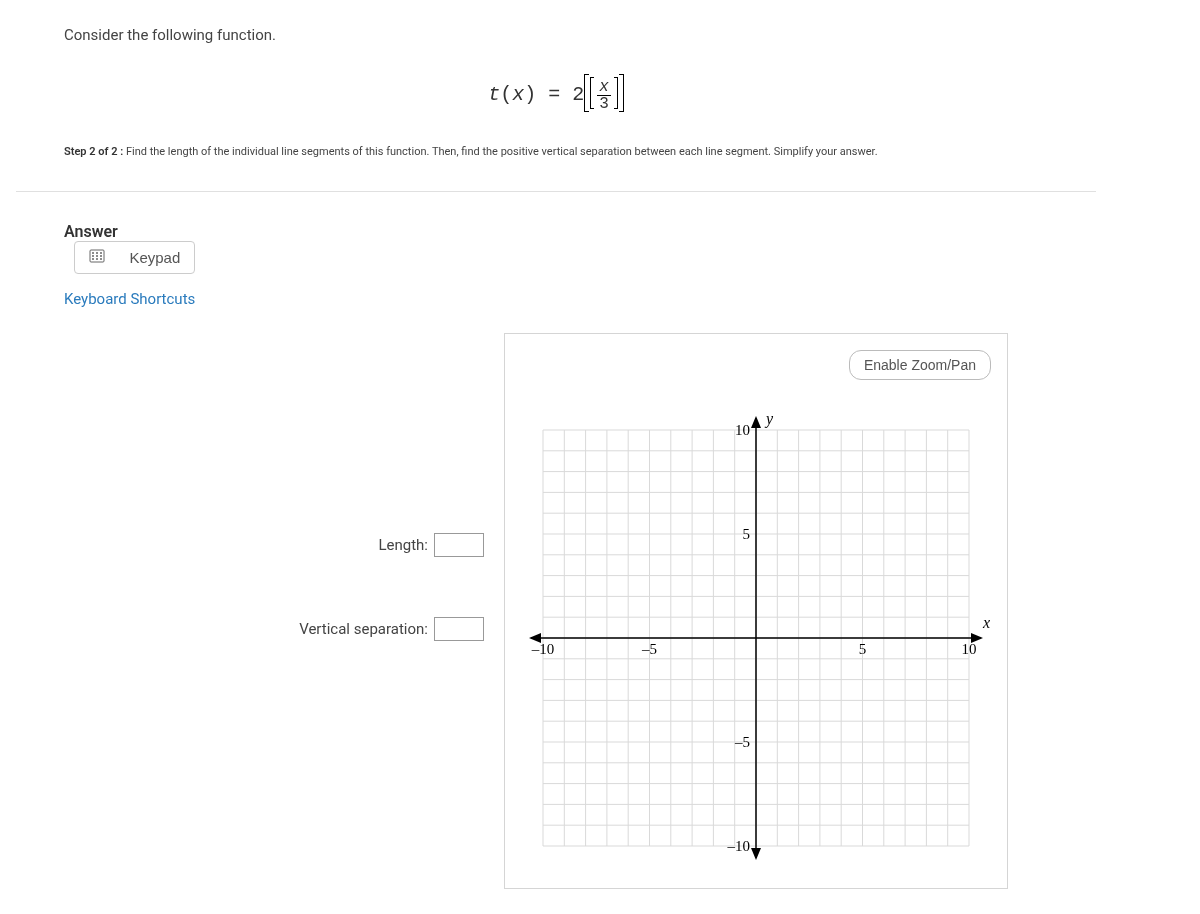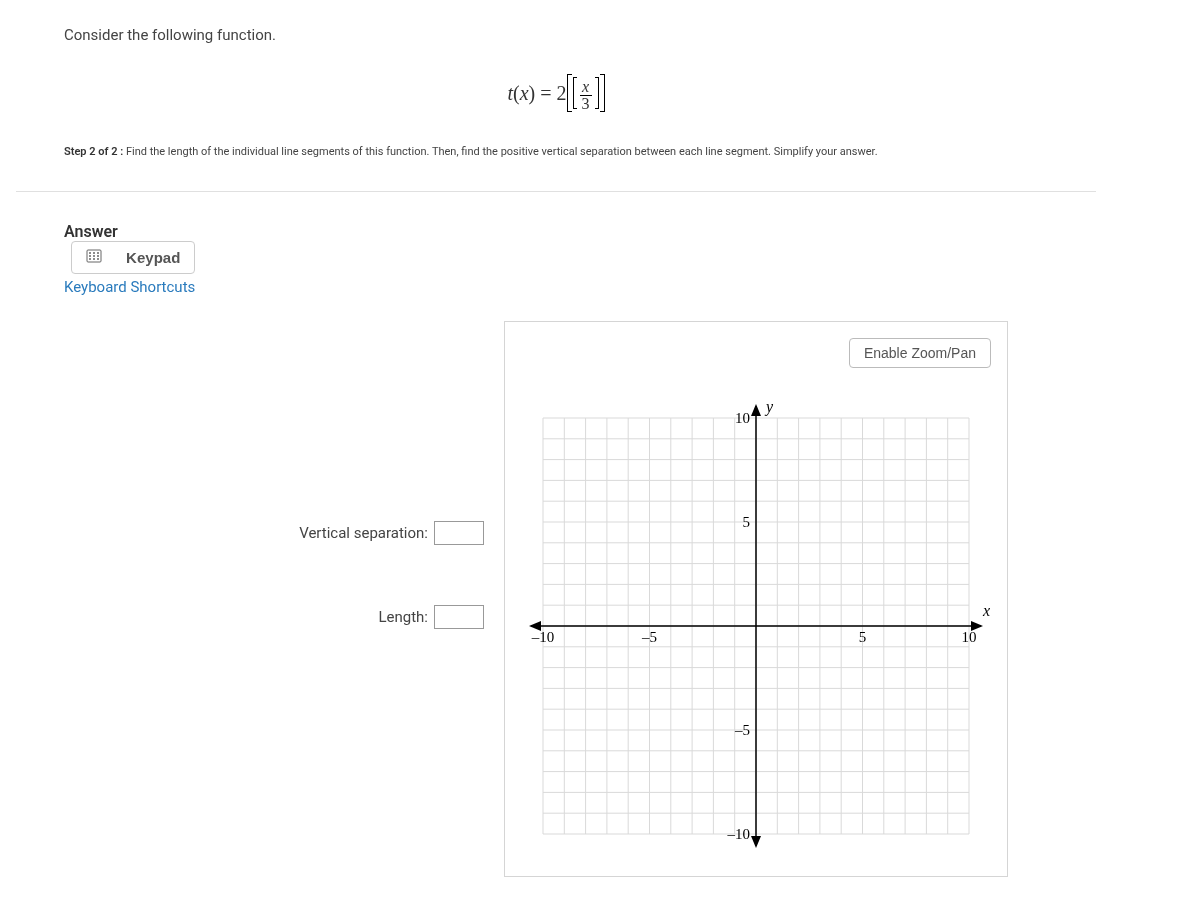--- a/index.html
+++ b/index.html
@@ -16,21 +16,21 @@
   .question-section {
     padding: 10px 48px 30px 48px;
   }
   .prompt-text {
     font-size: 15px;
     color: #444;
     margin-bottom: 30px;
   }
   .equation {
     text-align: center;
-    font-family: Liberation Serif, serif;
+    font-family: Liberation Mono, monospace;
     font-size: 20px;
     margin: 32px 0 30px;
   }
   .equation .fn { font-style: italic; }
   .equation .paren { font-style: normal; }
   .bracket-frac {
     display: inline-block;
     vertical-align: middle;
     position: relative;
     padding: 0 2px;
@@ -85,28 +85,27 @@
     display: inline-flex;
     align-items: center;
     gap: 24px;
     border: 1px solid #ccc;
     border-radius: 4px;
     padding: 6px 14px;
     font-size: 15px;
     color: #555;
     background: #fff;
     cursor: pointer;
-    font-weight: bold;
   }
   .keypad-btn svg { width:16px; height:16px; }
   .kbd-link {
     display: block;
     color: #2a7bbd;
     font-size: 15px;
-    margin-top: 4px;
+    margin-top: 16px;
     text-decoration: none;
     cursor: pointer;
   }
   .answer-body {
     display: flex;
     gap: 20px;
     align-items: flex-start;
   }
   .inputs-col {
     width: 420px;
@@ -136,21 +135,21 @@
     border: 1px solid #d5d5d5;
     padding: 16px;
     position: relative;
     background:#fff;
   }
   .zoom-btn {
     position: absolute;
     top: 16px;
     right: 16px;
     border: 1px solid #bbb;
-    border-radius: 4px;
+    border-radius: 12px;
     padding: 6px 14px;
     font-size: 14px;
     color: #555;
     background: #fff;
     cursor: pointer;
   }
   .graph-svg-wrap {
     margin-top: 58px;
   }
 </style>
@@ -194,25 +193,25 @@
           </span>
           <span>Keypad</span>
         </button>
         <a class="kbd-link">Keyboard Shortcuts</a>
       </div>
     </div>
 
     <div class="answer-body">
       <div class="inputs-col">
         <div class="input-row">
-          <span>Vertical separation:</span>
+          <span>Length:</span>
           <input type="text" value="" style="">
         </div>
         <div class="input-row">
-          <span>Length:</span>
+          <span>Vertical separation:</span>
           <input type="text" value="" style="">
         </div>
       </div>
 
       <div class="graph-col">
         <button class="zoom-btn">Enable Zoom/Pan</button>
         <div class="graph-svg-wrap">
           <svg id="graph-svg" width="470" height="460">
               <line x1="22" y1="438" x2="22" y2="22" stroke="#d9d9d9" stroke-width="1"></line>
               <line x1="43.3" y1="438" x2="43.3" y2="22" stroke="#d9d9d9" stroke-width="1"></line>

